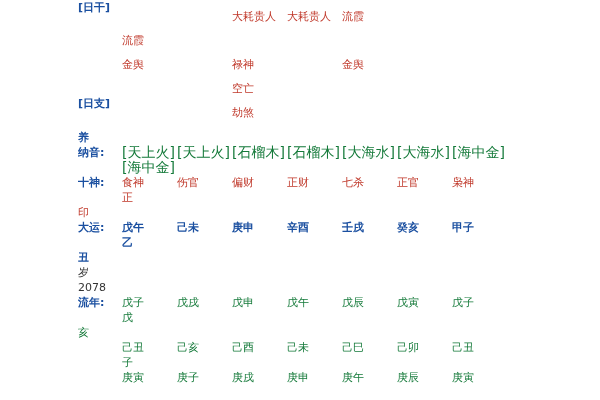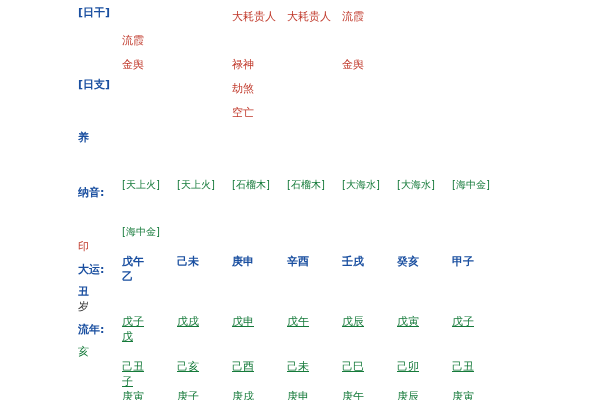--- a/index.html
+++ b/index.html
@@ -39,21 +39,21 @@
     width: 444px;
     height: 400px;
     box-sizing: border-box;
     font-size: 11px;
     line-height: 15px;
     color: #333333;
   }
 
   .row {
     display: flex;
-    align-items: center;
+    align-items: flex-start;
     width: 100%;
   }
   .label {
     flex: 0 0 44px;
     color: #1a4fa0;
     font-weight: bold;
     font-size: 11px;
     line-height: 15px;
     white-space: nowrap;
   }
@@ -68,26 +68,26 @@
     line-height: 15px;
     white-space: nowrap;
     overflow: visible;
   }
   .red { color: #c0392b; }
 
   .shensha-block .cell { color: #c0392b; }
   .shensha-block { padding-top: 9px; }
   .spacer-md { height: 10px; }
 
-  .nayin .cell { color: #157a3a; flex: 0 0 55px; font-size: 10px; margin-top: 32px; }
+  .nayin .cell { color: #157a3a; flex: 0 0 55px; font-size: 14px; }
   .shishen .cell { color: #c0392b; }
   .dayun .cell { color: #1a4fa0; font-weight: bold; }
   .ages .cell { color: #333333; }
   .startyear .cell { color: #333333; }
-  .liunian .cell { color: #157a3a; text-decoration: underline; }
+  .liunian .cell { color: #157a3a; }
   .wangshuai .cell { color: #333333; }
 </style>
 </head>
 <body>
 
 <div class="page">
 
   <div class="margin-left"></div>
   <div class="margin-right"></div>
 
@@ -120,36 +120,36 @@
       <div class="cells shensha-block">
         <div class="cell">金舆</div>
         <div class="cell"></div>
         <div class="cell">禄神</div>
         <div class="cell"></div>
         <div class="cell">金舆</div>
       </div>
     </div>
 
     <div class="row">
+      <div class="label"></div>
+      <div class="cells shensha-block">
+        <div class="cell"></div>
+        <div class="cell"></div>
+        <div class="cell">空亡</div>
+        <div class="cell"></div>
+        <div class="cell"></div>
+      </div>
+    </div>
+
+    <div class="row">
       <div class="label">[日支]</div>
       <div class="cells shensha-block">
         <div class="cell"></div>
         <div class="cell"></div>
         <div class="cell">劫煞</div>
-        <div class="cell"></div>
-        <div class="cell"></div>
-      </div>
-    </div>
-
-    <div class="row">
-      <div class="label"></div>
-      <div class="cells shensha-block">
-        <div class="cell"></div>
-        <div class="cell"></div>
-        <div class="cell">空亡</div>
         <div class="cell"></div>
         <div class="cell"></div>
       </div>
     </div>
 
     <div class="spacer-md"></div>
 
     <div class="row">
       <div class="label">养</div>
       <div class="cells"></div>
@@ -163,20 +163,33 @@
         <div class="cell">[石榴木]</div>
         <div class="cell">[石榴木]</div>
         <div class="cell">[大海水]</div>
         <div class="cell">[大海水]</div>
         <div class="cell">[海中金]</div>
         <div class="cell">[海中金]</div>
       </div>
     </div>
 
     <div class="row">
+      <div class="label">十神:</div>
+      <div class="cells shishen">
+        <div class="cell">食神</div>
+        <div class="cell">伤官</div>
+        <div class="cell">偏财</div>
+        <div class="cell">正财</div>
+        <div class="cell">七杀</div>
+        <div class="cell">正官</div>
+        <div class="cell">枭神</div>
+        <div class="cell">正</div>
+      </div>
+    </div>
+    <div class="row">
       <div class="label red" style="color:#c0392b;font-weight:normal;">印</div>
       <div class="cells"></div>
     </div>
 
     <div class="row">
       <div class="label">大运:</div>
       <div class="cells dayun">
         <div class="cell">戊午</div>
         <div class="cell">己未</div>
         <div class="cell">庚申</div>
@@ -190,20 +203,24 @@
     <div class="row">
       <div class="label">丑</div>
       <div class="cells"></div>
     </div>
 
     <div class="row">
       <div class="label" style="color:#333333;font-weight:normal;">岁</div>
       <div class="cells"></div>
     </div>
 
+    <div class="row">
+      <div class="label" style="color:#333333;font-weight:normal;">2078</div>
+      <div class="cells"></div>
+    </div>
 
     <div class="row">
       <div class="label">流年:</div>
       <div class="cells liunian">
         <div class="cell">戊子</div>
         <div class="cell">戊戌</div>
         <div class="cell">戊申</div>
         <div class="cell">戊午</div>
         <div class="cell">戊辰</div>
         <div class="cell">戊寅</div>

